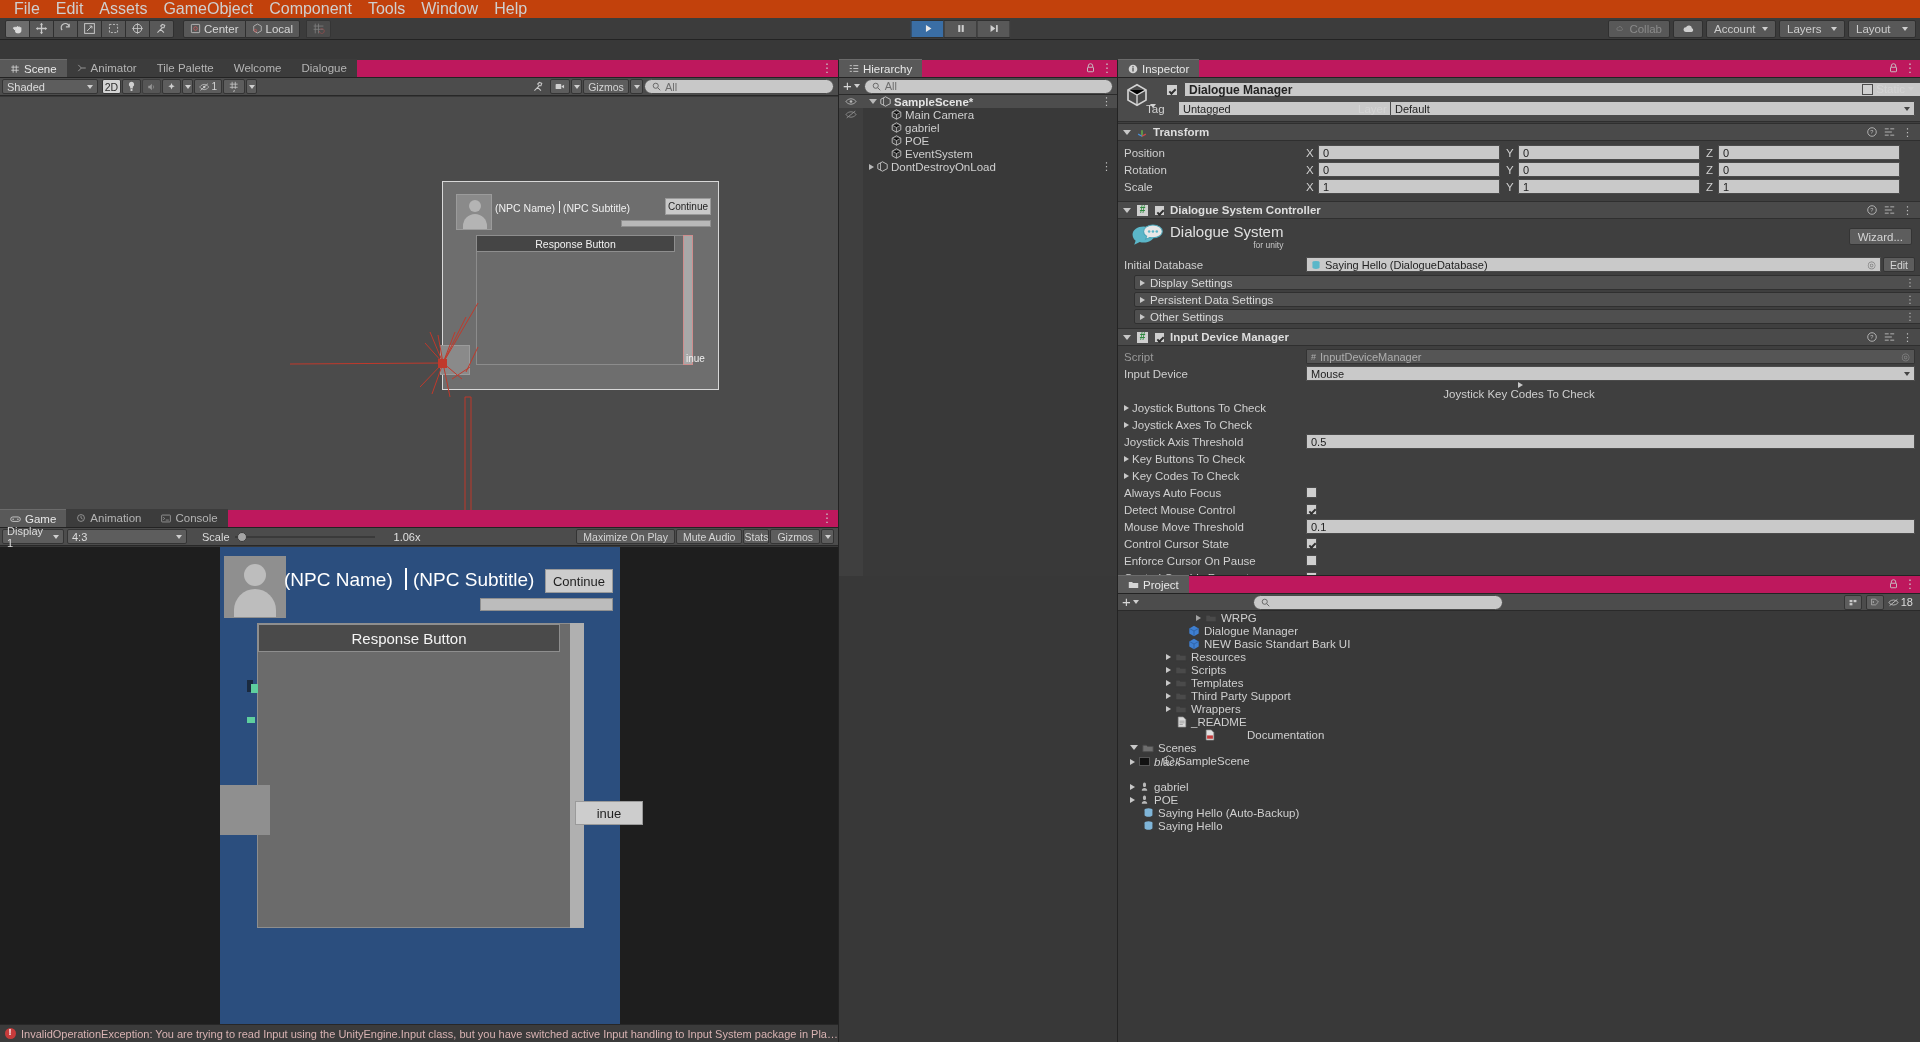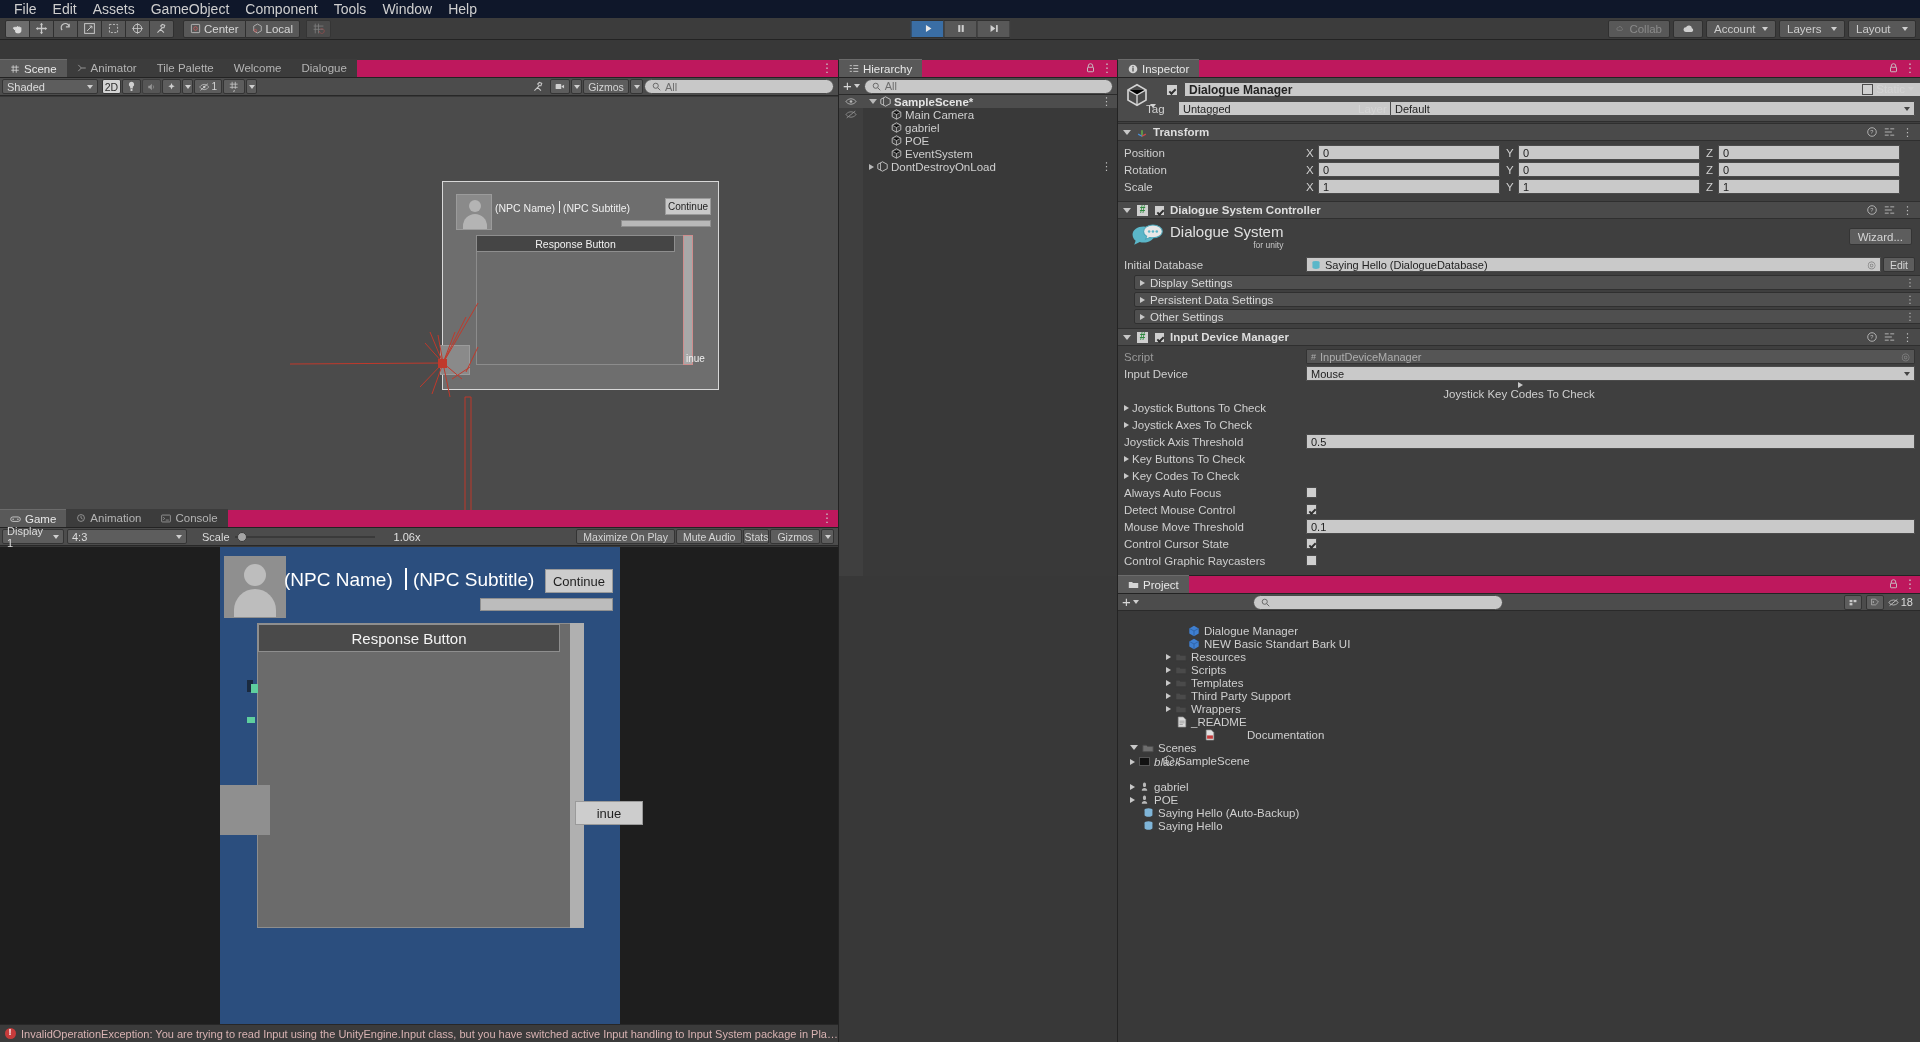--- a/index.html
+++ b/index.html
@@ -28,22 +28,22 @@
     clip-path: polygon(0 30%,50% 0,100% 30%,100% 100%,0 100%);
   }
   .wincontrols { position:absolute; right:0; top:0; display:flex; height:22px; }
   .wincontrols div {
     width:46px; height:22px; display:flex; align-items:center; justify-content:center;
     color:#e8e8e8; font-size:13px;
   }
 
   
   .menubar {
-    height:18px; background:#0f172a; display:flex; align-items:flex-end;
-    padding-left:6px; font-size:14px; color:#cfcfcf;
+    height:18px; background:#c2410c; display:flex; align-items:flex-end;
+    padding-left:6px; font-size:16px; color:#cfcfcf;
   }
   .menubar .mi { padding:0 8px; height:18px; line-height:18px; cursor:default; }
 
   
   .maintoolbar {
     height:22px; background:#3c3c3c; display:flex; align-items:center;
     border-bottom:1px solid #232323; padding-left:5px; position:relative;
   }
   .tbtn {
     height:18px; min-width:25px; background:#585858; border:1px solid #303030;
@@ -905,20 +905,24 @@
         <div class="insp-label">Mouse Move Threshold</div>
         <div class="field" style="flex:1;margin-right:5px;">
             <span>0.1</span>
           </div>
       </div>
       <div class="insp-row">
         <div class="insp-label">Control Cursor State</div>
         <div class="chk on"></div>
       </div>
       <div class="insp-row">
+        <div class="insp-label">Enforce Cursor On Pause</div>
+        <div class="chk"></div>
+      </div>
+      <div class="insp-row">
         <div class="insp-label">Control Graphic Raycasters</div>
         <div class="chk"></div>
       </div>
     </div>
   </div>
 
   <div class="divider-h" style="left:1118px;top:575px;width:802px;"></div>
 
   <div class="panel" style="left:1118px;top:576px;width:802px;height:466px;background:#393939;">
     <div class="tabstrip">
@@ -967,20 +971,28 @@
         <svg width="11" height="9" viewBox="0 0 14 10">
             <path d="M1 5s2.2-3.2 6-3.2S13 5 13 5s-2.2 3.2-6 3.2S1 5 1 5z" fill="none" stroke="#cacaca" stroke-width="1"></path>
             <path d="M2 9L12 1" stroke="#cacaca" stroke-width="1.1"></path>
           </svg>
         <span style="font-size:11px;color:#dcdcdc;">18</span>
       </div>
     </div>
 
     <div style="position:absolute;left:0;top:35px;width:802px;height:431px;background:#393939;">
 
+      <div class="proj-row" style="position:absolute;top:0;left:0;width:802px;">
+        <span style="width:78px;"></span>
+          <span class="smalltri" style="margin-right:4px;opacity:.75;"></span>
+        <svg class="folder-ico" viewBox="0 0 14 11">
+            <path d="M1 2.2h4.2l1.1 1.4H13v6.2H1z" fill="#4a4a4a" stroke="#3a3a3a"></path>
+          </svg>
+        <span>WRPG</span>
+      </div>
 
       <div class="proj-row" style="position:absolute;top:13px;left:0;width:802px;">
         <span style="width:70px;"></span>
         <svg class="folder-ico" style="width:12px;height:12px;" viewBox="0 0 14 14">
             <path d="M7 1l5.5 3v6L7 13 1.5 10V4z" fill="#3f7fd0"></path>
             <path d="M1.5 4L7 7l5.5-3M7 7v6" stroke="#2a5d9e" stroke-width="0.9" fill="none"></path>
           </svg>
         <span>Dialogue Manager</span>
       </div>
 

